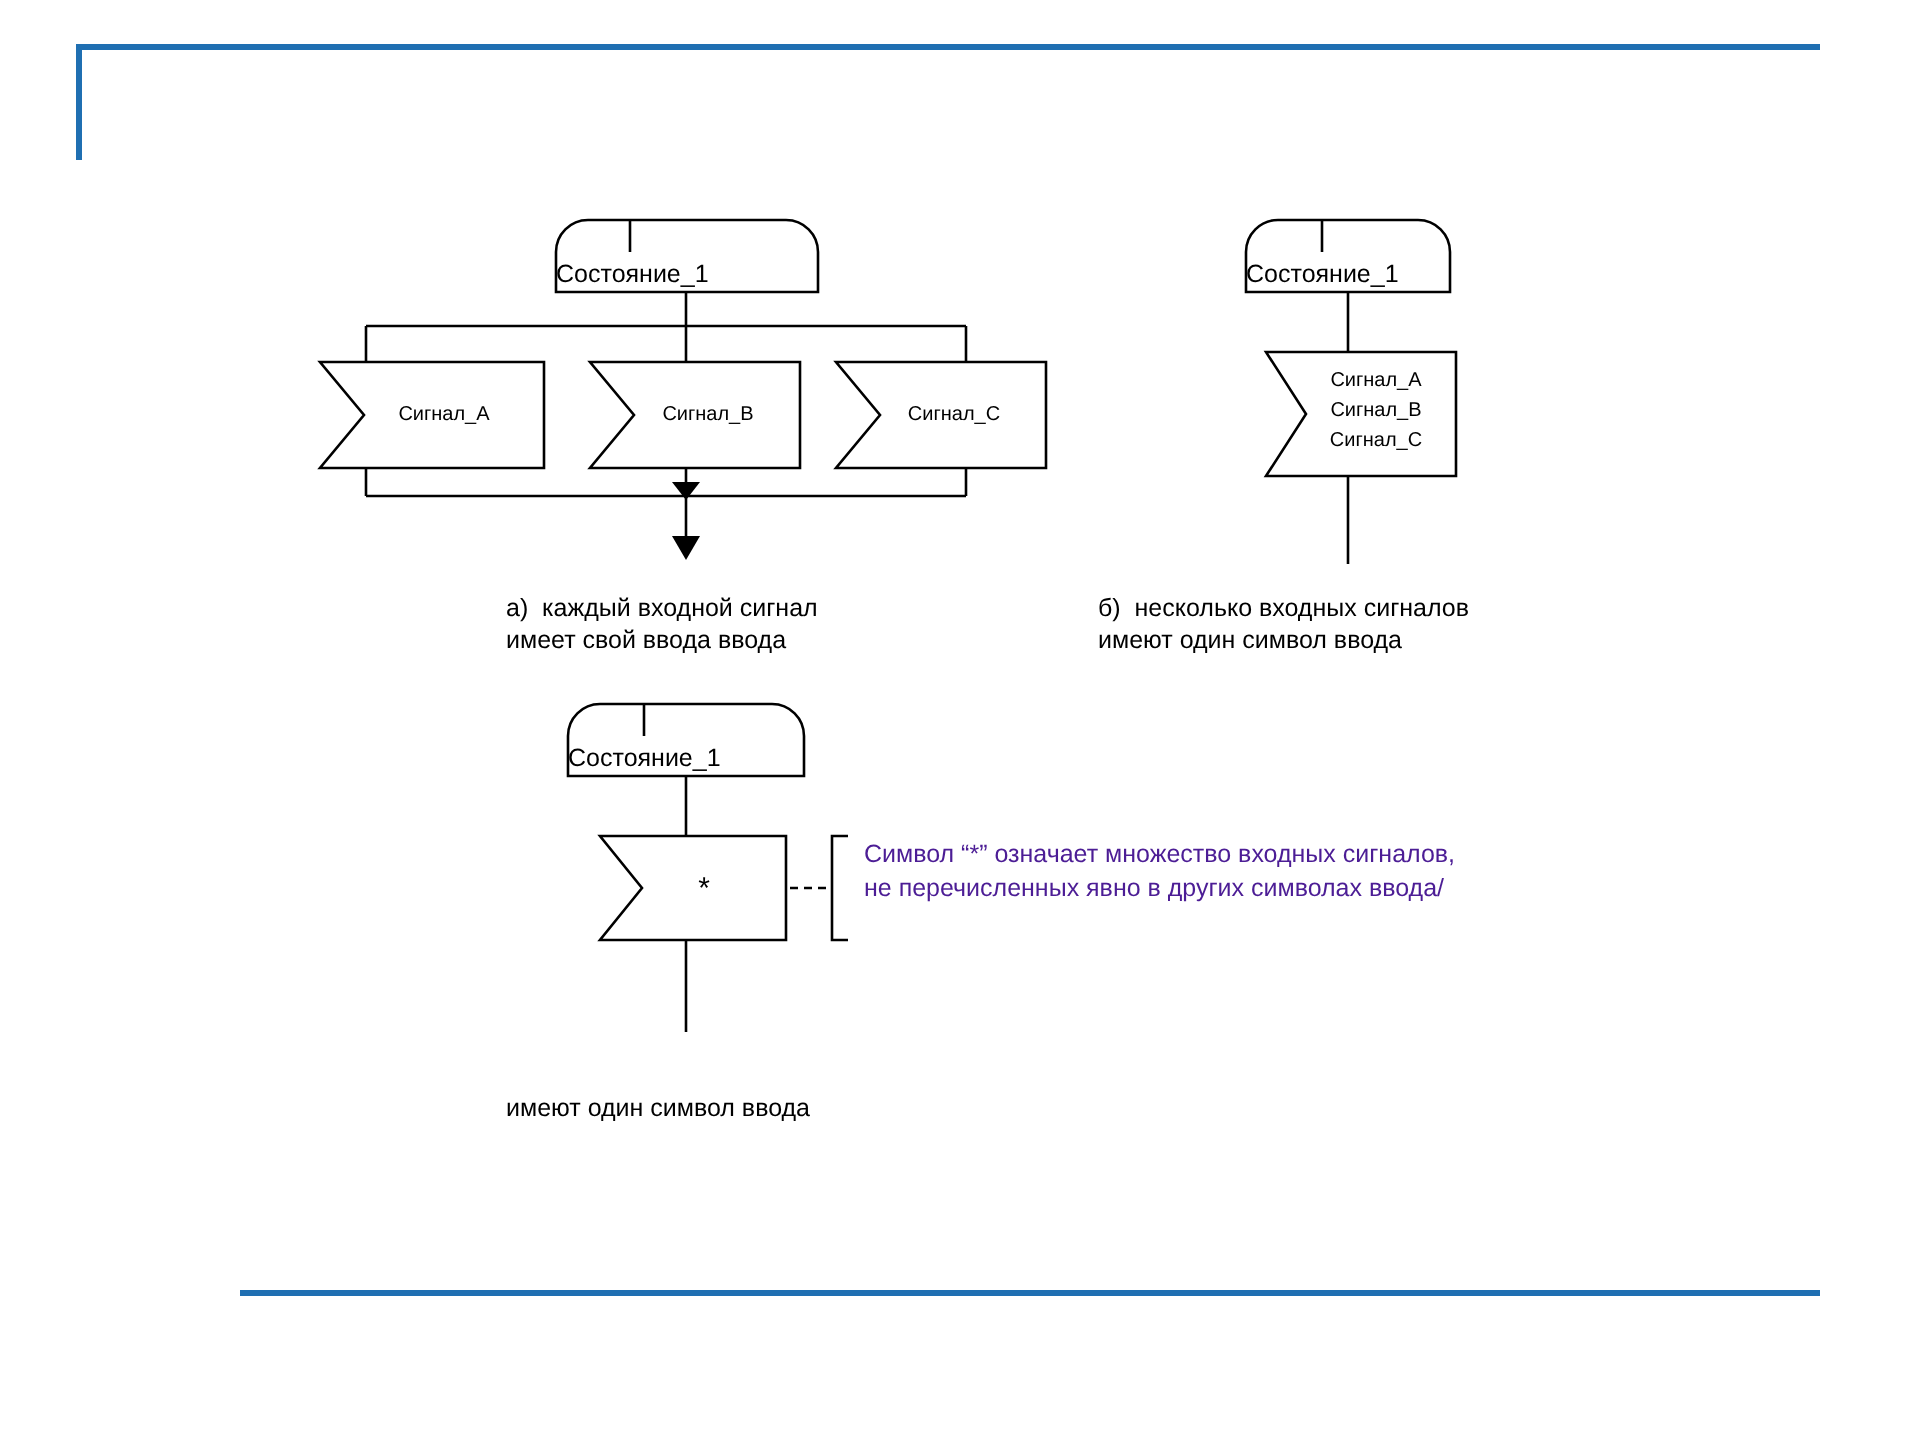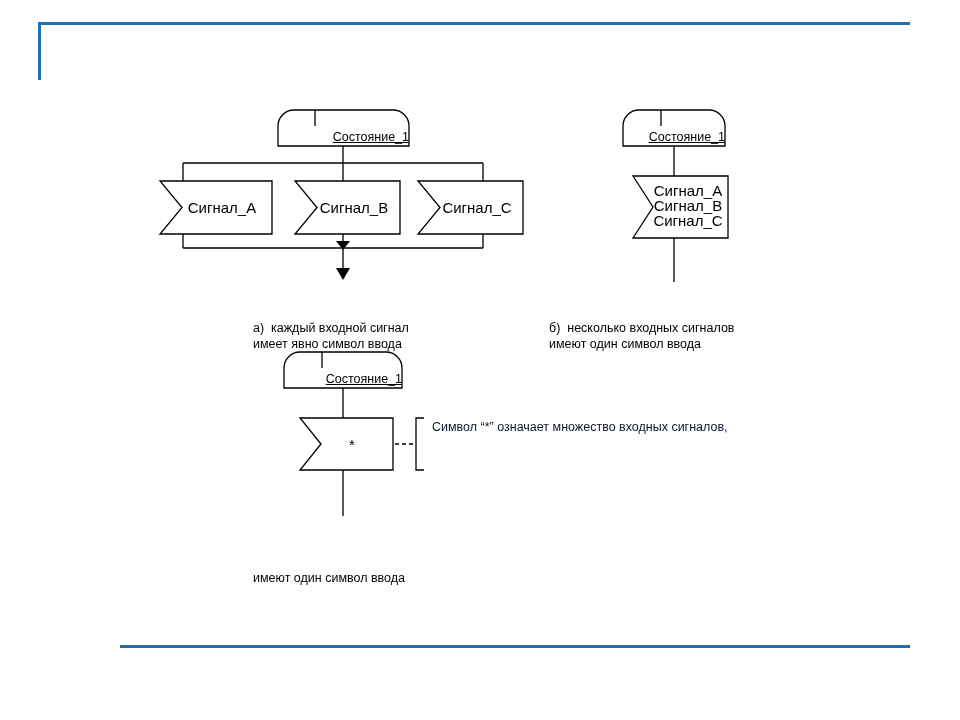--- a/index.html
+++ b/index.html
@@ -50,40 +50,38 @@
     position: absolute;
     left: 0; top: 0;
     width: 960px; height: 720px;
   }
   .caption {
     position: absolute;
     font-size: 12.5px;
     color: #000;
     line-height: 16px;
     white-space: pre;
-    margin-top: 24px;
   }
   .note {
     position: absolute;
     font-size: 12.5px;
-    color: #0f172a;
+    color: #4c1d95;
     line-height: 16.5px;
     white-space: pre;
   }
   .state-label {
     position: absolute;
     font-size: 12.5px;
     color: #000;
-    text-align: right;
+    text-align: left;
     white-space: pre;
-    text-decoration: underline;
   }
   .signal-label {
     position: absolute;
-    font-size: 15px;
+    font-size: 10px;
     color: #000;
     text-align: center;
     line-height: 15px;
     white-space: pre;
   }
   svg { display: block; }
 </style>
 </head>
 <body>
 
@@ -142,27 +140,28 @@
         <path d="M424 418 H416 V470 H424"></path>
       </g>
     </svg>
   </div>
 
   <div class="state-label" style="left:278px; top:130px; width:131px;">Состояние_1</div>
   <div class="signal-label" style="left:174px; top:200px; width:96px;">Сигнал_A</div>
   <div class="signal-label" style="left:309px; top:200px; width:90px;">Сигнал_B</div>
   <div class="signal-label" style="left:432px; top:200px; width:90px;">Сигнал_C</div>
   <div class="caption" style="left:253px; top:296px;">а)  каждый входной сигнал</div>
-  <div class="caption" style="left:253px; top:312px;">имеет явно символ ввода</div>
+  <div class="caption" style="left:253px; top:312px;">имеет свой ввода ввода</div>
 
   <div class="state-label" style="left:623px; top:130px; width:102px;">Состояние_1</div>
   <div class="signal-label" style="left:648px; top:183px; width:80px;">Сигнал_A
 Сигнал_B
 Сигнал_C</div>
   <div class="caption" style="left:549px; top:296px;">б)  несколько входных сигналов</div>
   <div class="caption" style="left:549px; top:312px;">имеют один символ ввода</div>
 
   <div class="state-label" style="left:284px; top:372px; width:118px;">Состояние_1</div>
   <div class="signal-label" style="left:322px; top:437px; width:60px; font-size:15px;">*</div>
   <div class="note" style="left:432px; top:419px;">Символ “*” означает множество входных сигналов,</div>
+  <div class="note" style="left:432px; top:436px;">не перечисленных явно в других символах ввода/</div>
   <div class="caption" style="left:253px; top:546px;">имеют один символ ввода</div>
 
 </div>
 
 </body></html>

